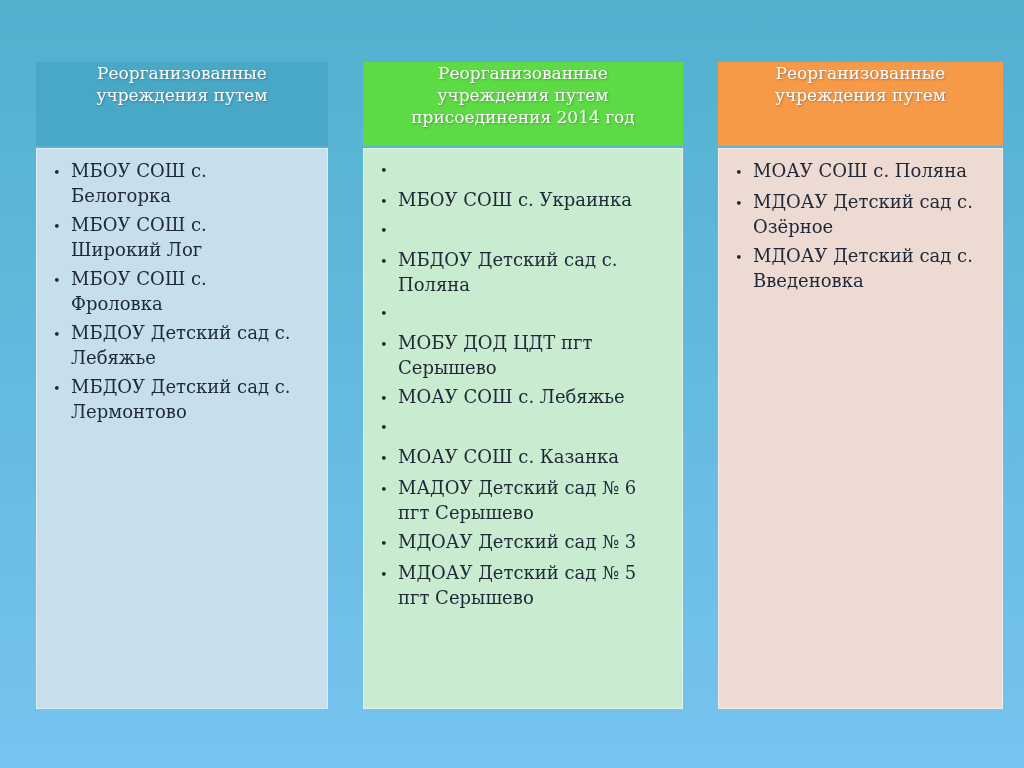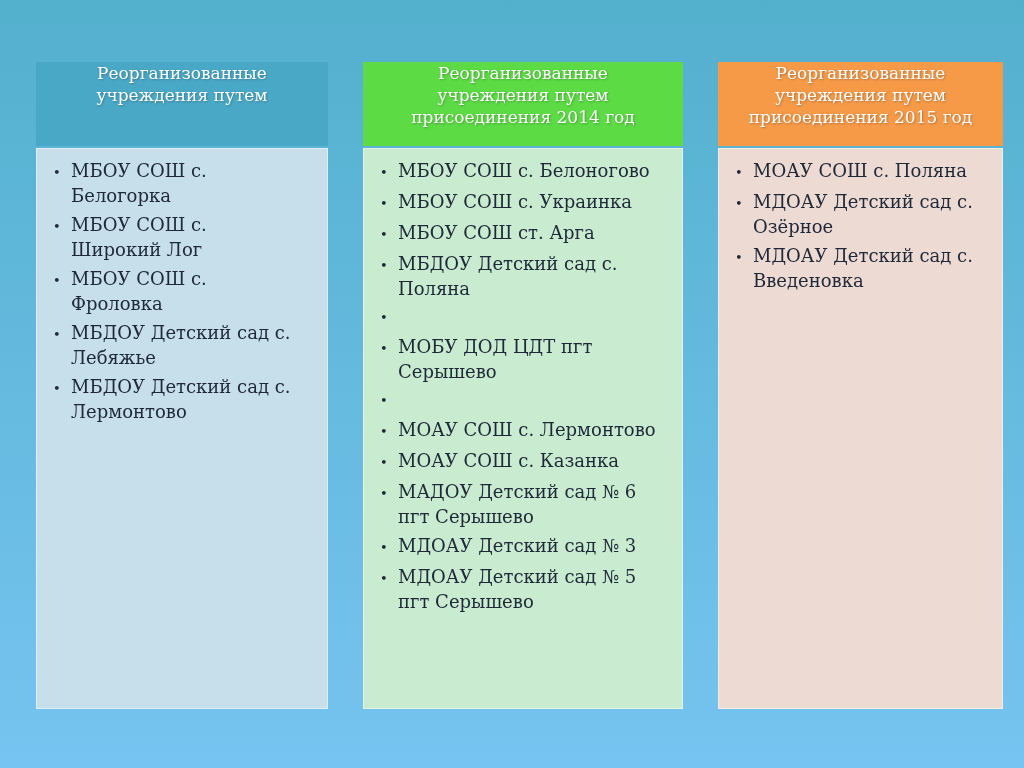--- a/index.html
+++ b/index.html
@@ -104,49 +104,47 @@
 
   <section class="column col-2014">
     <header class="col-header" style="background: rgb(92, 219, 68);">
       <span class="title-line">Реорганизованные</span>
       <span class="title-line">учреждения путем</span>
       <span class="title-line">присоединения 2014 год</span>
     </header>
     <div class="col-body" style="background: rgb(201, 235, 208);">
         <div class="li">
           <span class="bullet">•</span>
-          <span class="li-text">МБОУ  СОШ с. Белоногово</span>
         </div>
         <div class="li">
           <span class="bullet">•</span>
           <span class="li-text">МБОУ СОШ с. Украинка</span>
         </div>
         <div class="li">
           <span class="bullet">•</span>
-          <span class="li-text">МБОУ СОШ ст. Арга</span>
         </div>
         <div class="li">
           <span class="bullet">•</span>
           <span class="li-text">МБДОУ Детский сад с.
 Поляна</span>
         </div>
         <div class="li">
           <span class="bullet">•</span>
         </div>
         <div class="li">
           <span class="bullet">•</span>
           <span class="li-text">МОБУ ДОД ЦДТ пгт
 Серышево</span>
         </div>
         <div class="li">
           <span class="bullet">•</span>
+          <span class="li-text">МОАУ СОШ с. Лебяжье</span>
         </div>
         <div class="li">
           <span class="bullet">•</span>
-          <span class="li-text">МОАУ СОШ с. Лермонтово</span>
         </div>
         <div class="li">
           <span class="bullet">•</span>
           <span class="li-text">МОАУ СОШ с. Казанка</span>
         </div>
         <div class="li">
           <span class="bullet">•</span>
           <span class="li-text">МАДОУ Детский сад № 6
 пгт Серышево</span>
         </div>
@@ -159,21 +157,20 @@
           <span class="li-text">МДОАУ Детский сад № 5
 пгт Серышево</span>
         </div>
       </div>
   </section>
 
   <section class="column col-2015">
     <header class="col-header" style="background: rgb(246, 154, 72);">
       <span class="title-line">Реорганизованные</span>
       <span class="title-line">учреждения путем</span>
-      <span class="title-line">присоединения 2015 год</span>
     </header>
     <div class="col-body" style="background: rgb(237, 218, 211);">
         <div class="li">
           <span class="bullet">•</span>
           <span class="li-text">МОАУ СОШ с. Поляна</span>
         </div>
         <div class="li">
           <span class="bullet">•</span>
           <span class="li-text">МДОАУ Детский сад  с.
 Озёрное</span>

